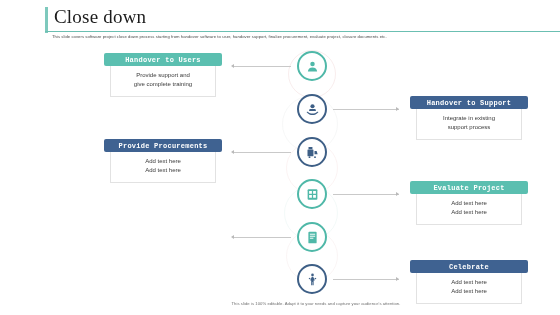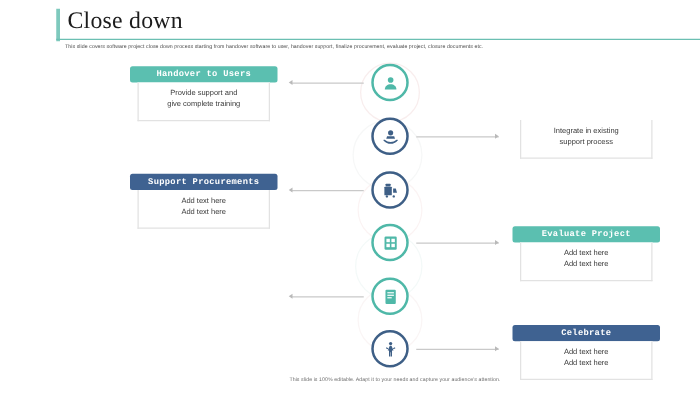--- a/index.html
+++ b/index.html
@@ -250,29 +250,30 @@
 
   <div class="card" style="left:68px; top:53px;">
     <div class="card-head teal">Handover to Users</div>
     <div class="card-body">
       <div class="line">Provide support and</div>
       <div class="line">give complete training</div>
     </div>
   </div>
 
   <div class="card" style="left:68px; top:139px;">
-    <div class="card-head navy">Support Procurements</div>
+    <div class="card-head navy">Provide Procurements</div>
     <div class="card-body">
       <div class="line">Add text here</div>
       <div class="line">Add text here</div>
     </div>
   </div>
 
 
   <div class="card" style="left:374px; top:96px;">
+    <div class="card-head navy">Handover to Support</div>
     <div class="card-body">
       <div class="line">Integrate in existing</div>
       <div class="line">support process</div>
     </div>
   </div>
 
   <div class="card" style="left:374px; top:260px;">
     <div class="card-head navy">Celebrate</div>
     <div class="card-body">
       <div class="line">Add text here</div>

